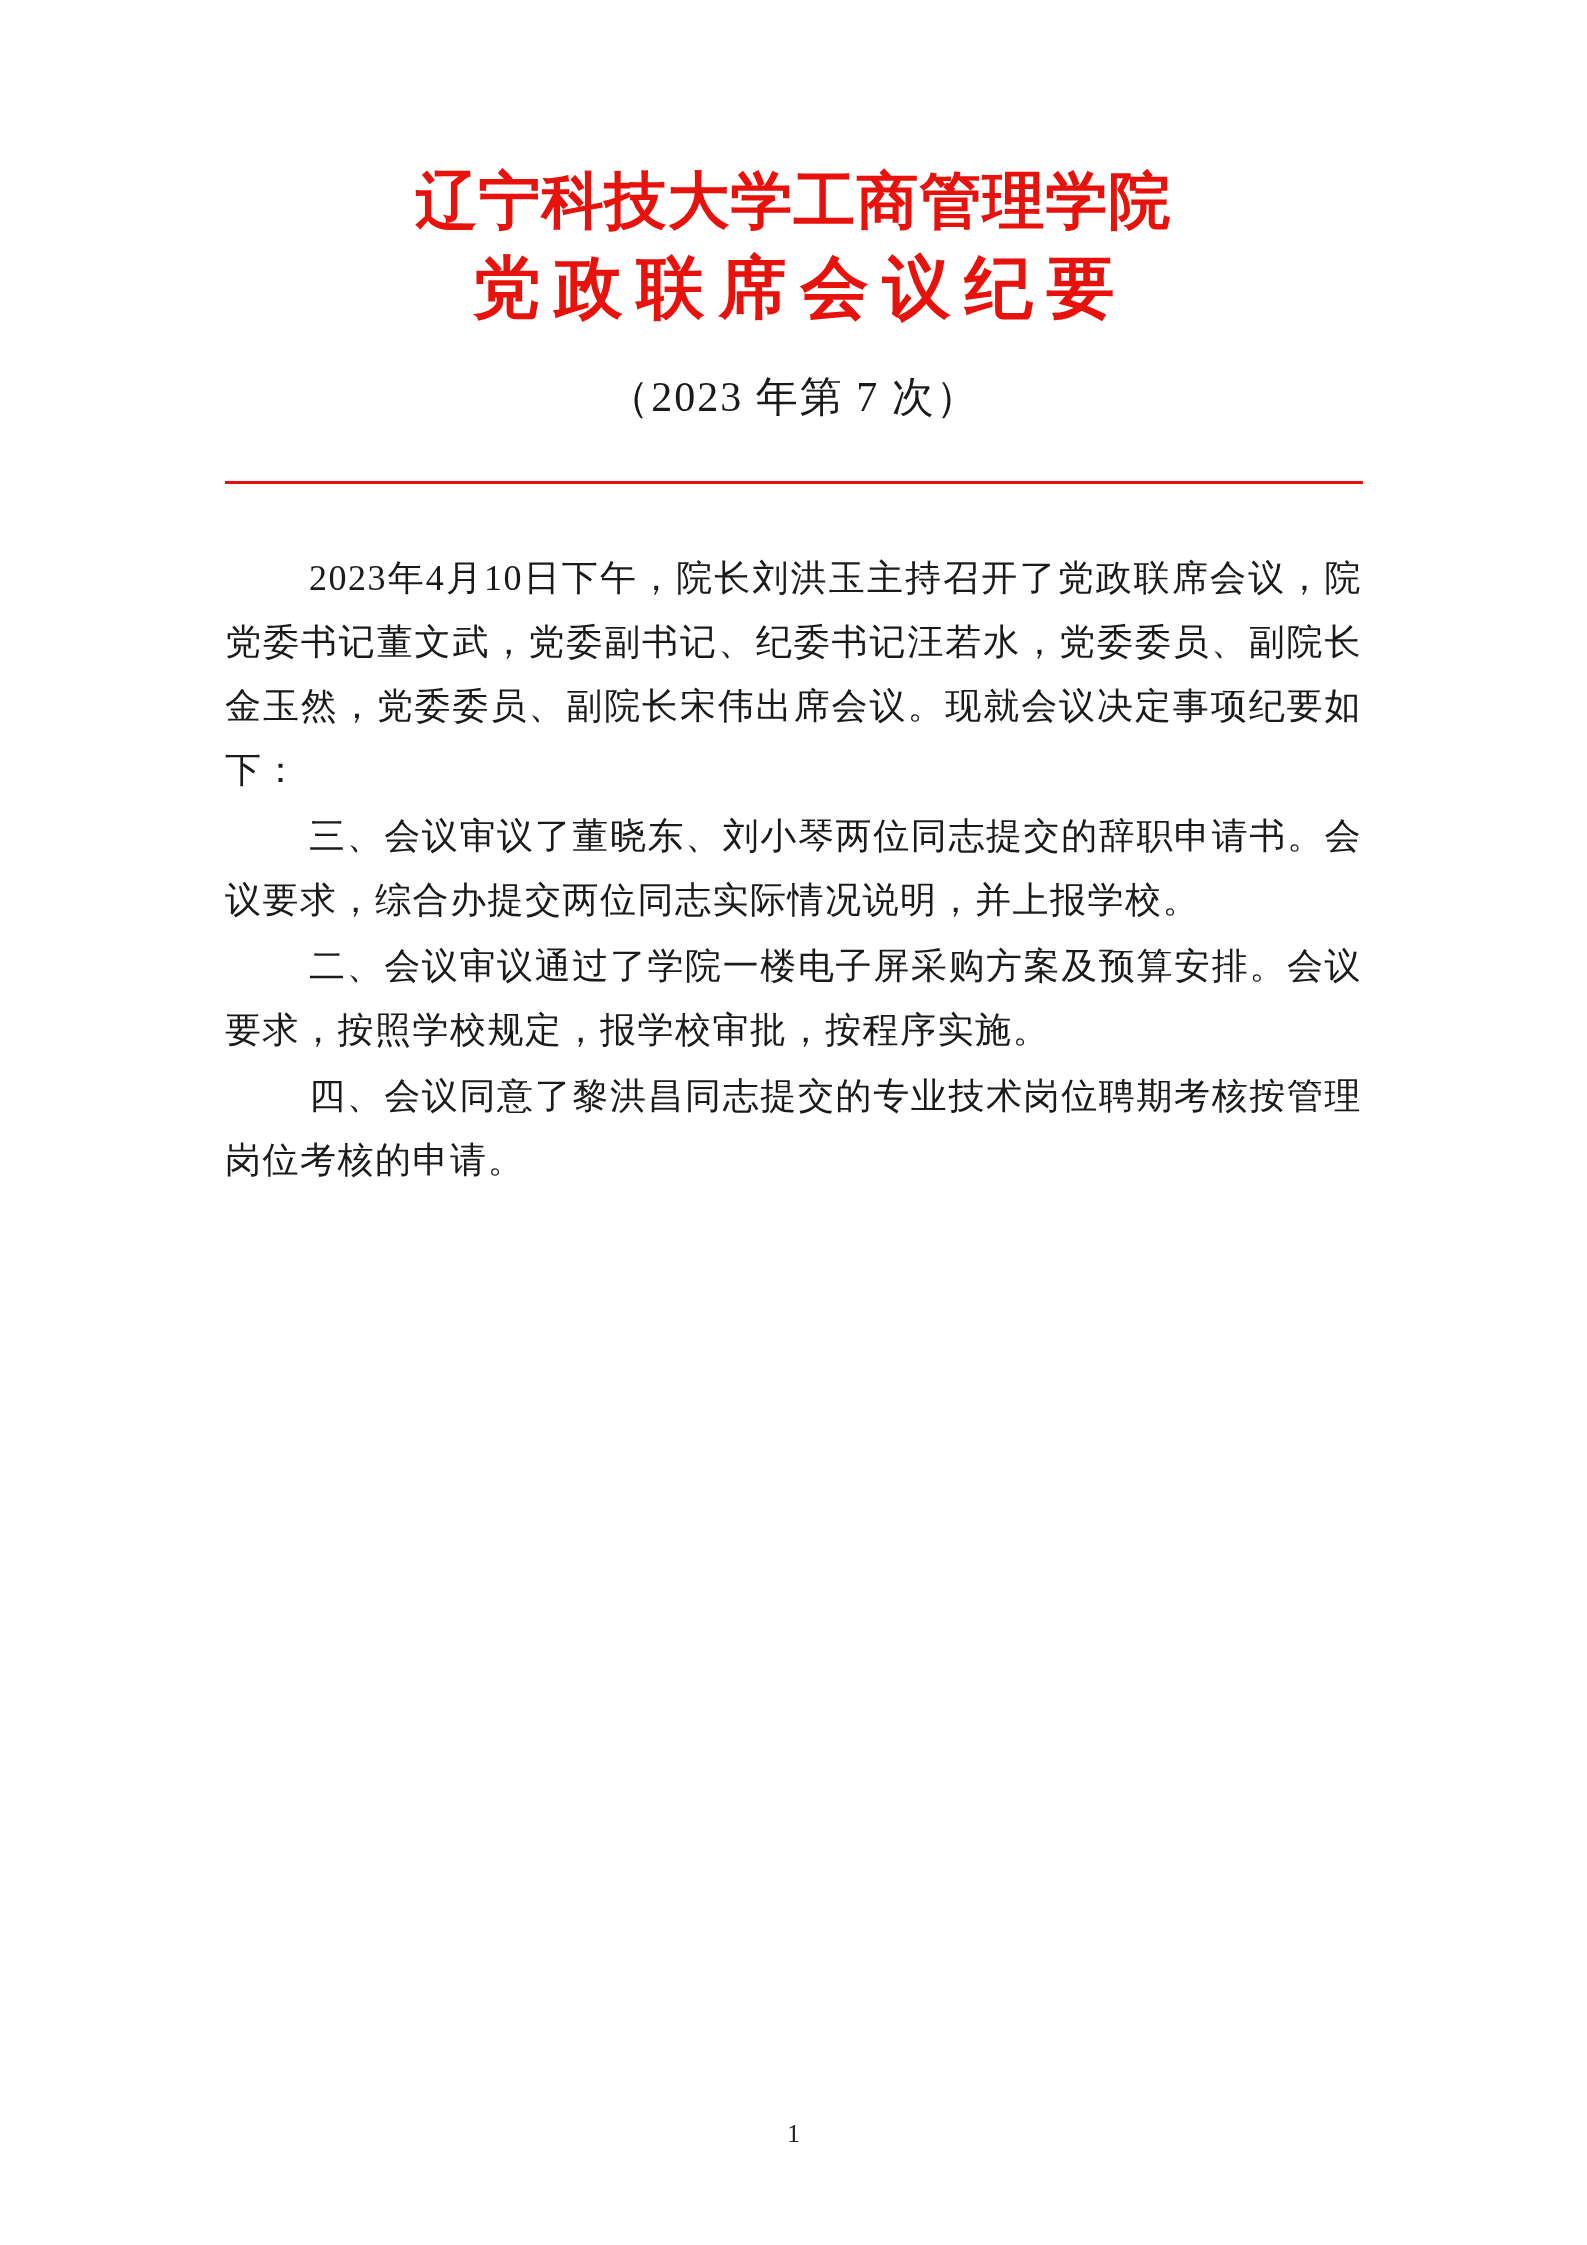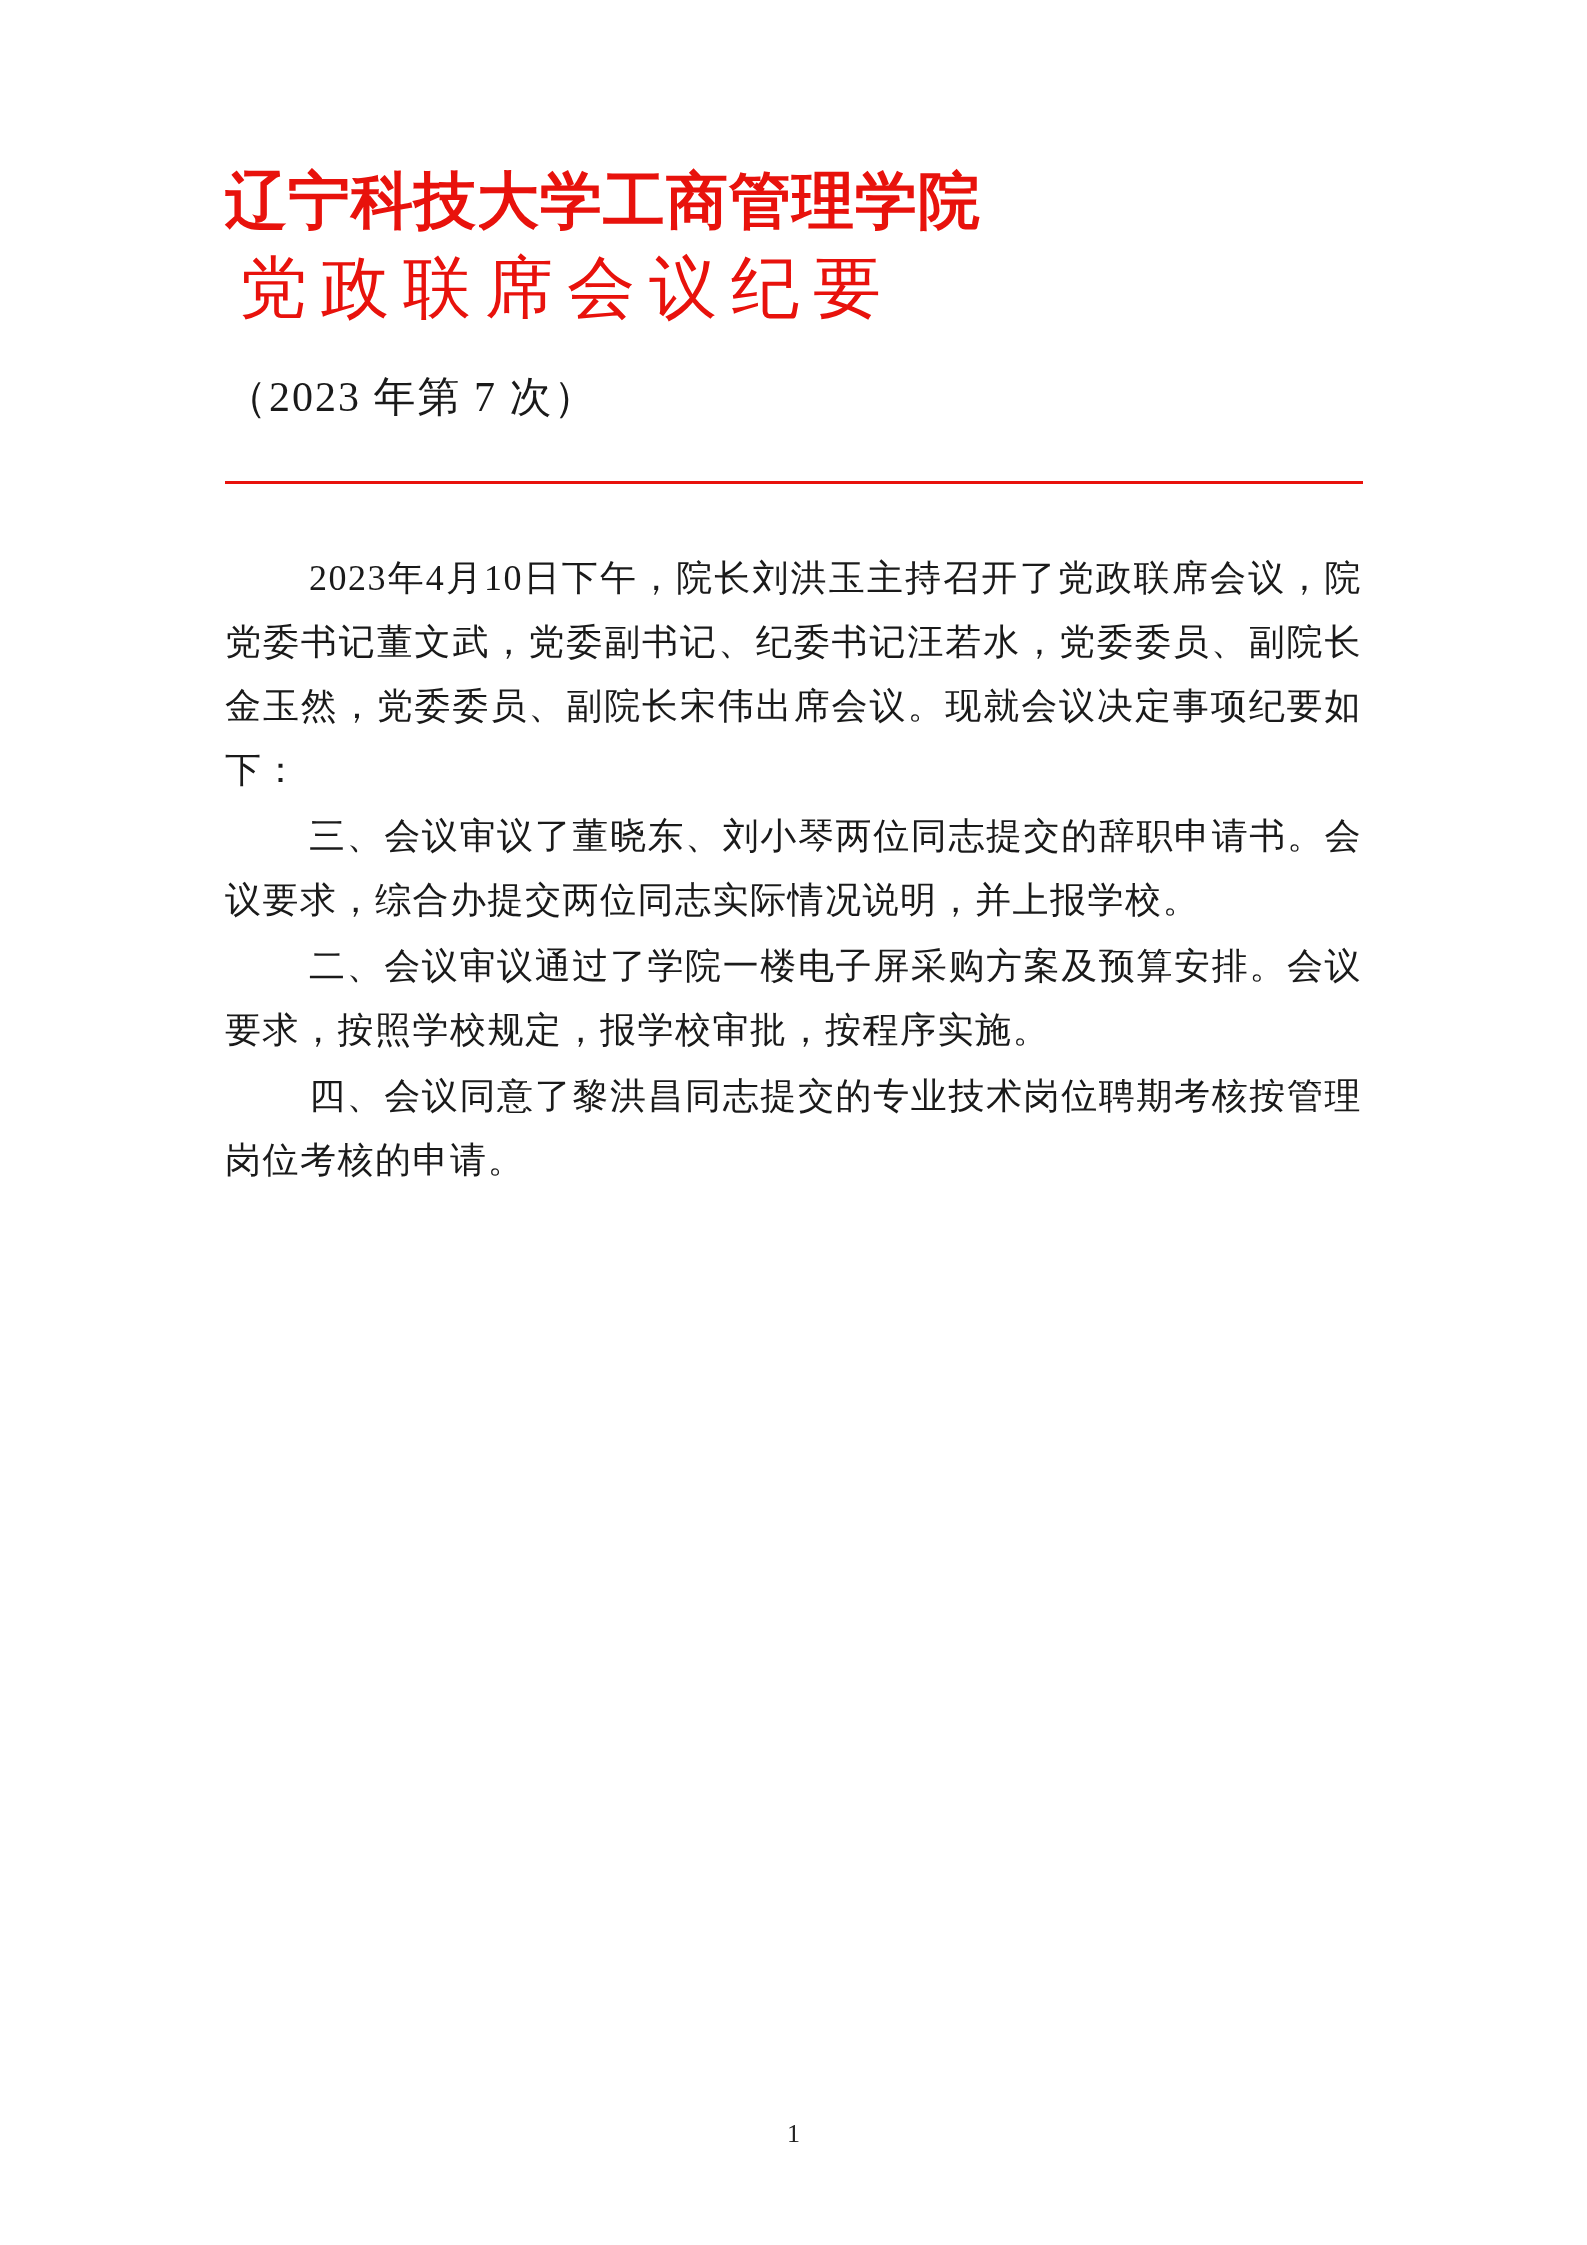--- a/index.html
+++ b/index.html
@@ -17,34 +17,35 @@
   }
   .page {
     position: relative;
     width: 1587px;
     height: 2245px;
     box-sizing: border-box;
     padding: 0 225px;
   }
   .doc-header {
     padding-top: 165px;
+    text-align: center;
   }
   .title-line-1 {
     color: #e8120c;
     font-family: "DejaVu Sans", "Liberation Sans", sans-serif;
     font-weight: bold;
     font-size: 62px;
     line-height: 1.15;
     letter-spacing: 1px;
     white-space: nowrap;
   }
   .title-line-2 {
     color: #e8120c;
     font-family: "DejaVu Sans", "Liberation Sans", sans-serif;
-    font-weight: normal;
+    font-weight: bold;
     font-size: 68px;
     line-height: 1.3;
     letter-spacing: 14px;
     margin-top: 8px;
     padding-left: 14px;
     white-space: nowrap;
   }
   .title-issue {
     margin-top: 36px;
     font-size: 42px;

